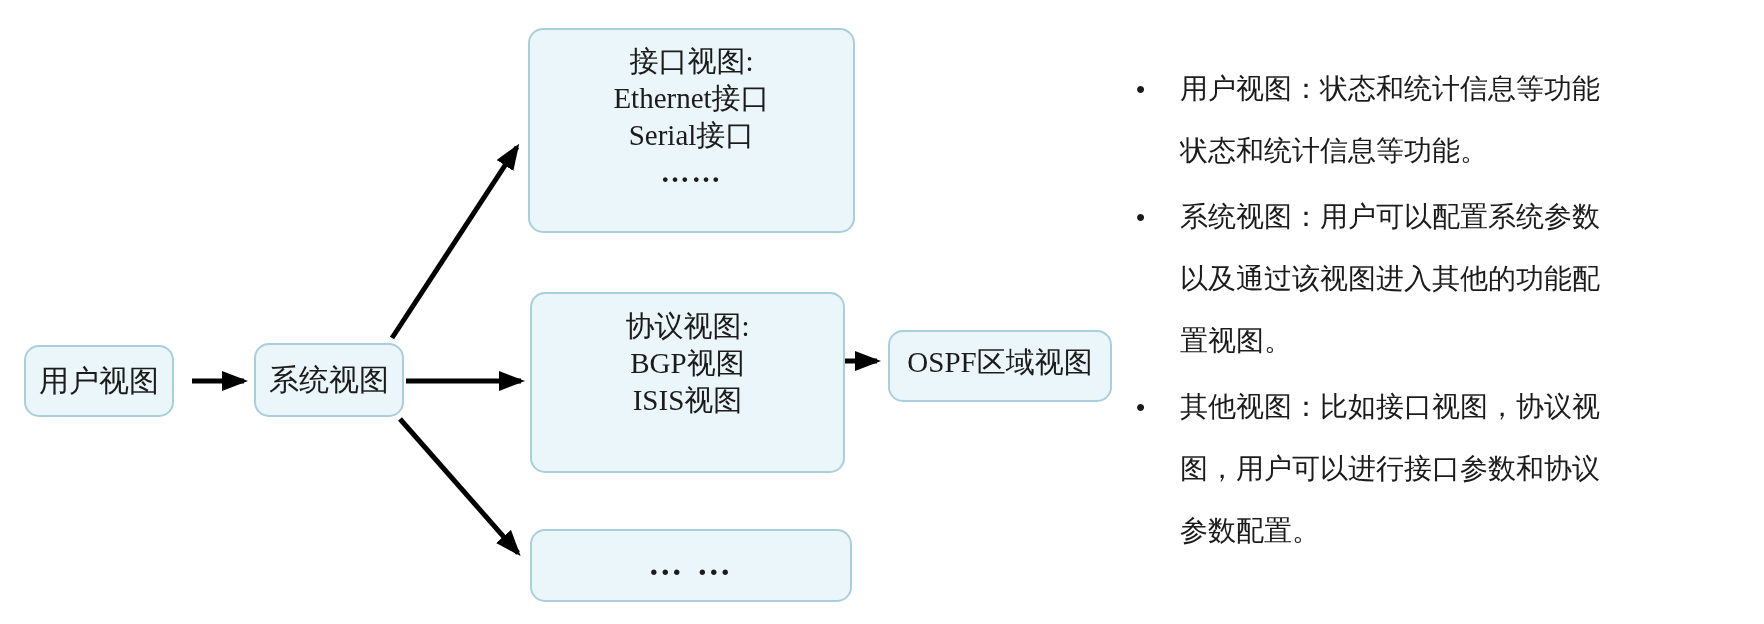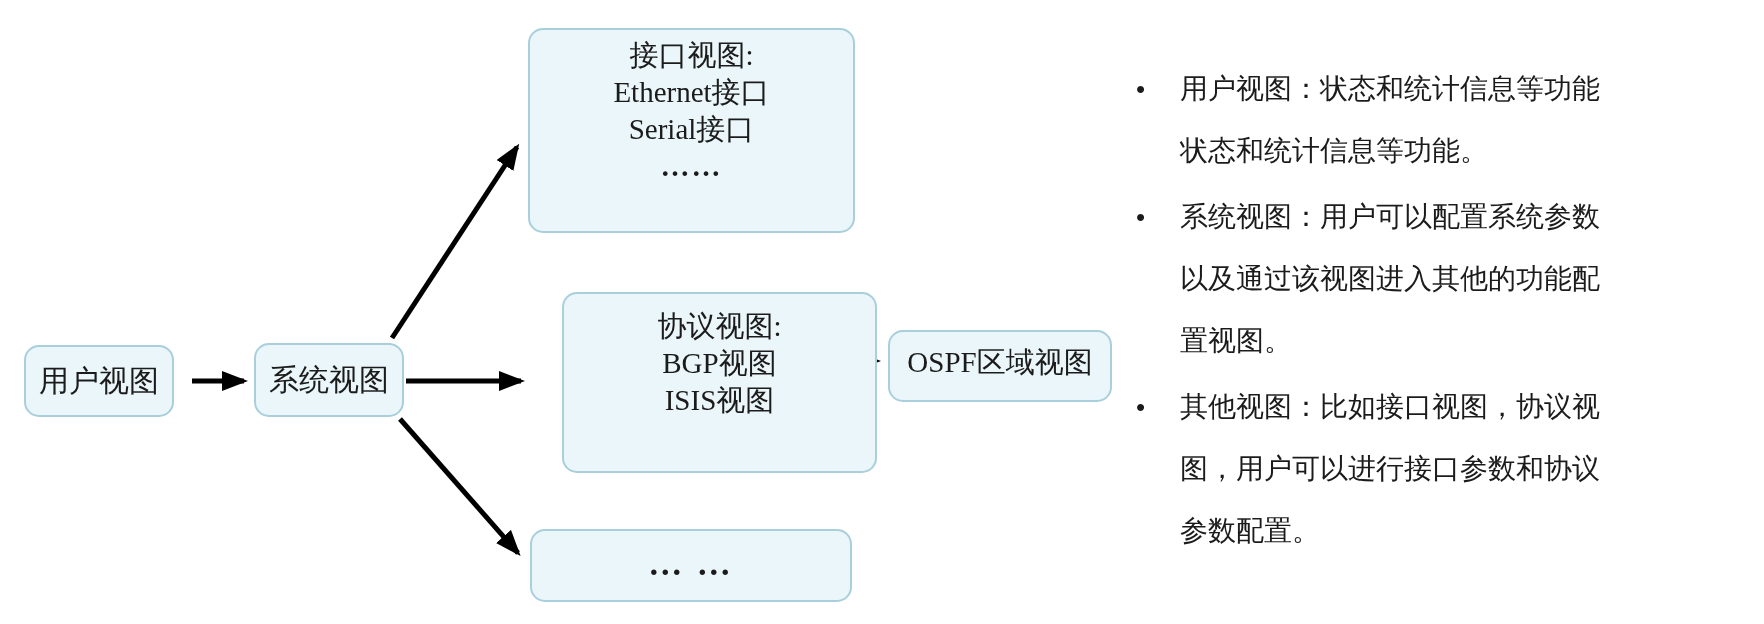--- a/index.html
+++ b/index.html
@@ -24,22 +24,22 @@
     box-sizing: border-box;
     background: #eaf6f9;
     border: 2px solid #a9cfdc;
     border-radius: 15px;
     text-align: center;
     color: #1b1b1b;
   }
   .single-line { font-size: 30px; }
   #box-user       { left: 24px;  top: 345px; width: 150px; height: 72px;  line-height: 68px; }
   #box-system     { left: 254px; top: 343px; width: 150px; height: 74px;  line-height: 70px; }
-  #box-interface  { left: 528px; top: 28px;  width: 327px; height: 205px; padding-top: 7px; }
-  #box-protocol   { left: 530px; top: 292px; width: 315px; height: 181px; padding-top: 14px; margin-left: 32px; }
+  #box-interface  { left: 528px; top: 28px;  width: 327px; height: 205px; padding-top: 13px; }
+  #box-protocol   { left: 530px; top: 292px; width: 315px; height: 181px; padding-top: 14px; }
   #box-other      { left: 530px; top: 529px; width: 322px; height: 73px;  line-height: 66px;
                     font-size: 34px; font-weight: bold; letter-spacing: 3px; }
   #box-ospf-area  { left: 888px; top: 330px; width: 224px; height: 72px;  line-height: 61px; font-size: 29px; }
   .box-line { font-size: 29px; line-height: 37px; white-space: nowrap; }
   .dots-line { font-weight: bold; letter-spacing: 2px; }
   #notes {
     position: absolute;
     left: 1128px; top: 58px; width: 600px;
   }
   .note-item { display: flex; margin-bottom: 4px; }

